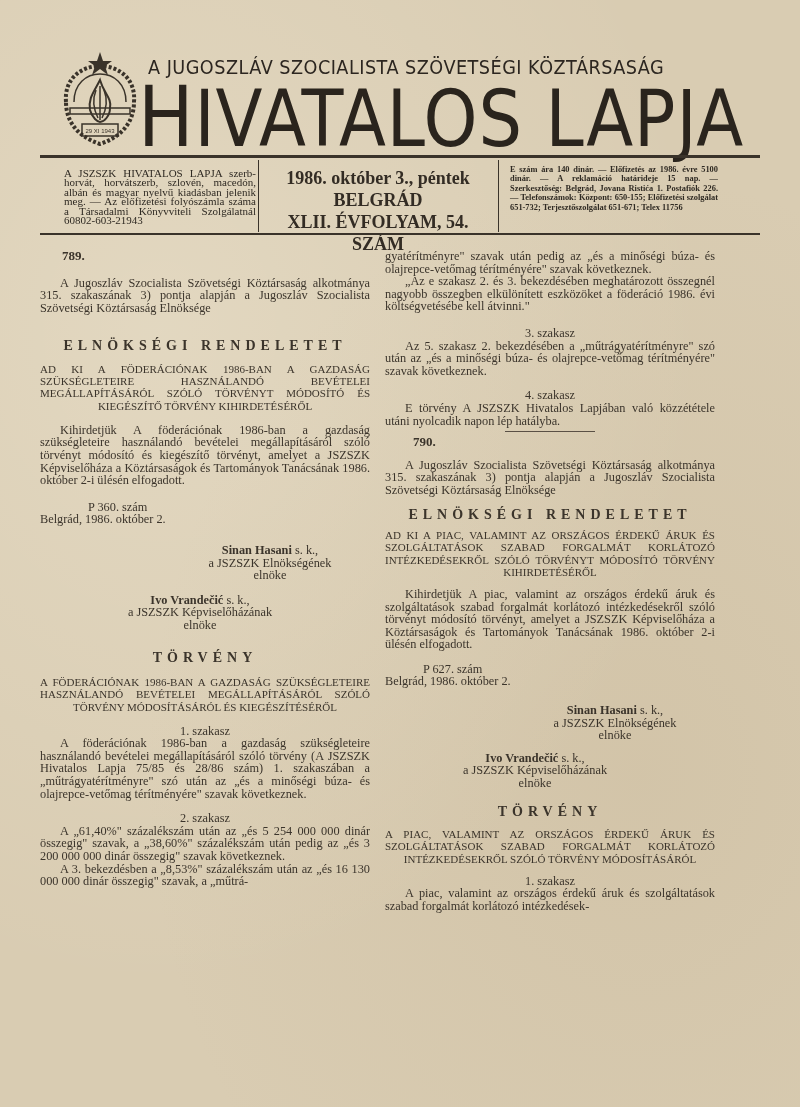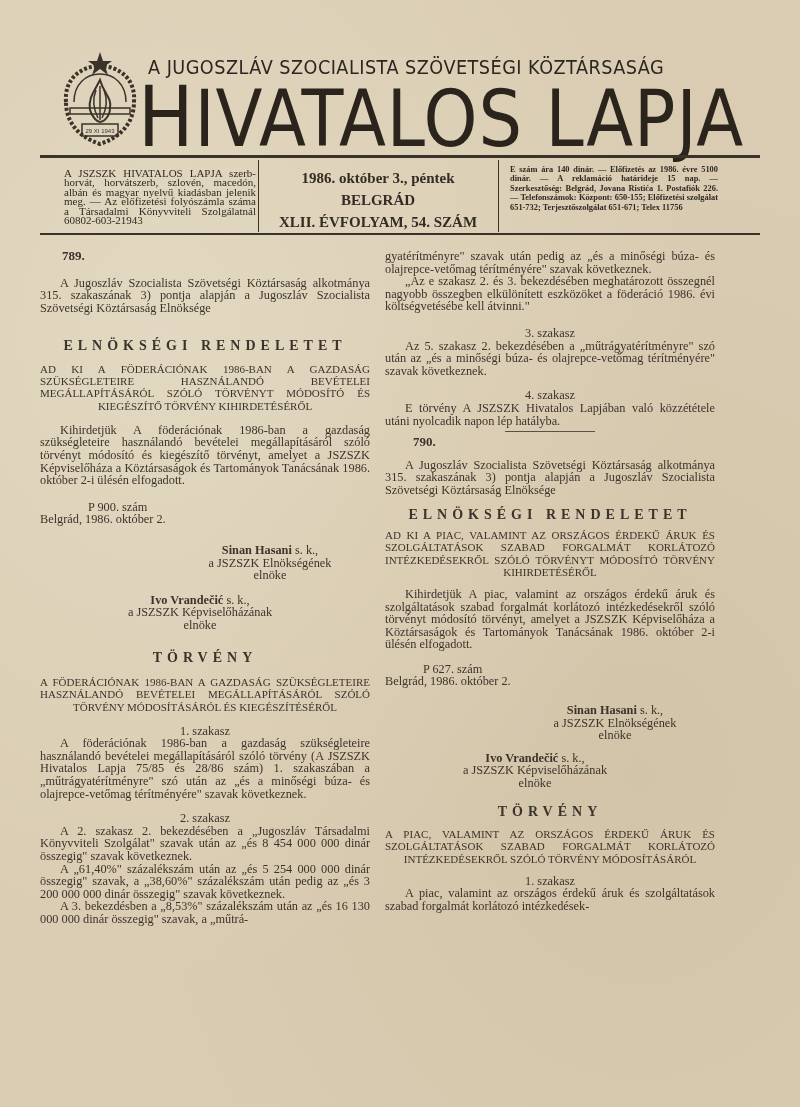--- a/index.html
+++ b/index.html
@@ -29,21 +29,21 @@
   .title .cap { font-size: 84px; }
 
   .infobar { position: absolute; left: 40px; top: 155px; width: 720px; height: 80px; }
   .infobar .rule-top { position: absolute; left: 0; top: 0; width: 100%; height: 3px; background: #3a332a; }
   .infobar .rule-bot { position: absolute; left: 0; bottom: 0; width: 100%; height: 2px; background: #3a332a; }
   .infobar .vrule { position: absolute; top: 5px; width: 1px; height: 72px; background: #3a332a; }
   .info-left {
     position: absolute; left: 24px; top: 14px; width: 192px;
     font-size: 11px; line-height: 9.4px; text-align: justify; color: #2f2a23;
   }
-  .info-center { position: absolute; left: 222px; top: 12px; width: 232px; text-align: center; font-weight: bold; font-size: 15px; color: #332c24; }
+  .info-center { position: absolute; left: 222px; top: 12px; width: 232px; text-align: center; font-weight: bold; font-size: 18px; color: #332c24; }
   .info-center div { height: 22px; line-height: 22px; }
   .info-right {
     position: absolute; left: 470px; top: 10px; width: 208px;
     font-size: 8.4px; line-height: 9.4px; text-align: justify; font-weight: bold; color: #2f2a23;
   }
 
   .col { position: absolute; top: 250px; width: 330px; font-size: 12.3px; line-height: 12.6px; color: #3b342b; }
   .col-left { left: 40px; }
   .col-right { left: 385px; }
   p { margin: 0; text-align: justify; }
@@ -87,40 +87,39 @@
   <div class="info-right">E szám ára 140 dinár. — Előfizetés az 1986. évre 5100 dinár. — A reklamáció határideje 15 nap. — Szerkesztőség: Belgrád, Jovana Ristića 1. Postafiók 226. — Telefonszámok: Központ: 650-155; Előfizetési szolgálat 651-732; Terjesztőszolgálat 651-671; Telex 11756</div>
   <div class="rule-bot"></div>
 </div>
 
 <div class="col col-left">
   <div class="num">789.</div>
   <p class="indent" style="margin-top:14px">A Jugoszláv Szocialista Szövetségi Köztársaság alkotmánya 315. szakaszának 3) pontja alapján a Jugoszláv Szocialista Szövetségi Köztársaság Elnöksége</p>
   <div class="spaced" style="margin-top:26px">ELNÖKSÉGI RENDELETET</div>
   <p class="heading-bold" style="margin-top:10px">AD KI A FÖDERÁCIÓNAK 1986-BAN A GAZDASÁG SZÜKSÉGLETEIRE HASZNÁLANDÓ BEVÉTELEI MEGÁLLAPÍTÁSÁRÓL SZÓLÓ TÖRVÉNYT MÓDOSÍTÓ ÉS KIEGÉSZÍTŐ TÖRVÉNY KIHIRDETÉSÉRŐL</p>
   <p class="indent" style="margin-top:12px">Kihirdetjük A föderációnak 1986-ban a gazdaság szükségleteire használandó bevételei megállapításáról szóló törvényt módosító és kiegészítő törvényt, amelyet a JSZSZK Képviselőháza a Köztársaságok és Tartományok Tanácsának 1986. október 2-i ülésén elfogadott.</p>
-  <div style="margin-top:14px; padding-left:48px">P 900. szám</div>
+  <div style="margin-top:14px; padding-left:48px">P 360. szám</div>
   <div>Belgrád, 1986. október 2.</div>
 
   <div class="sig-block" style="margin-top:18px; margin-left:130px">
     <div><span class="sig-name">Sinan Hasani</span><span> s. k.,</span></div>
     <div>a JSZSZK Elnökségének</div>
     <div>elnöke</div>
   </div>
   <div class="sig-block" style="margin-top:12px; margin-left:40px; width:240px">
     <div><span class="sig-name">Ivo Vrandečić</span><span> s. k.,</span></div>
     <div>a JSZSZK Képviselőházának</div>
     <div>elnöke</div>
   </div>
 
   <div class="spaced" style="margin-top:20px">TÖRVÉNY</div>
   <p class="heading-bold" style="margin-top:12px">A FÖDERÁCIÓNAK 1986-BAN A GAZDASÁG SZÜKSÉGLETEIRE HASZNÁLANDÓ BEVÉTELEI MEGÁLLAPÍTÁSÁRÓL SZÓLÓ TÖRVÉNY MÓDOSÍTÁSÁRÓL ÉS KIEGÉSZÍTÉSÉRŐL</p>
   <div class="center" style="margin-top:12px">1. szakasz</div>
   <p class="indent">A föderációnak 1986-ban a gazdaság szükségleteire használandó bevételei megállapításáról szóló törvény (A JSZSZK Hivatalos Lapja 75/85 és 28/86 szám) 1. szakaszában a „műtrágyatérítményre" szó után az „és a minőségi búza- és olajrepce-vetőmag térítményére" szavak következnek.</p>
   <div class="center" style="margin-top:12px">2. szakasz</div>
-  <p class="indent">A 2. szakasz 2. bekezdésében a „Jugoszláv Társadalmi Könyvviteli Szolgálat" szavak után az „és 8 454 000 000 dinár összegig" szavak következnek.</p>
   <p class="indent">A „61,40%" százalékszám után az „és 5 254 000 000 dinár összegig" szavak, a „38,60%" százalékszám után pedig az „és 3 200 000 000 dinár összegig" szavak következnek.</p>
   <p class="indent">A 3. bekezdésben a „8,53%" százalékszám után az „és 16 130 000 000 dinár összegig" szavak, a „műtrá-</p>
 </div>
 
 <div class="col col-right">
   <p>gyatérítményre" szavak után pedig az „és a minőségi búza- és olajrepce-vetőmag térítményére" szavak következnek.</p>
   <p class="indent">„Az e szakasz 2. és 3. bekezdésében meghatározott összegnél nagyobb összegben elkülönített eszközöket a föderáció 1986. évi költségvetésébe kell átvinni."</p>
   <div class="center" style="margin-top:14px">3. szakasz</div>
   <p class="indent">Az 5. szakasz 2. bekezdésében a „műtrágyatérítményre" szó után az „és a minőségi búza- és olajrepce-vetőmag térítményére" szavak következnek.</p>
   <div class="center" style="margin-top:12px">4. szakasz</div>

